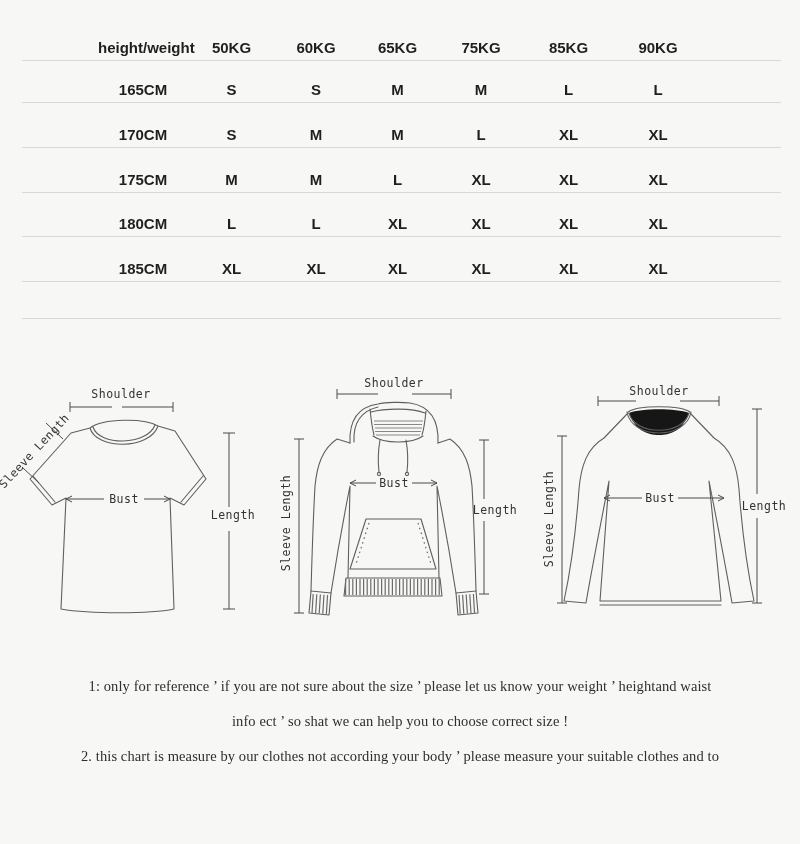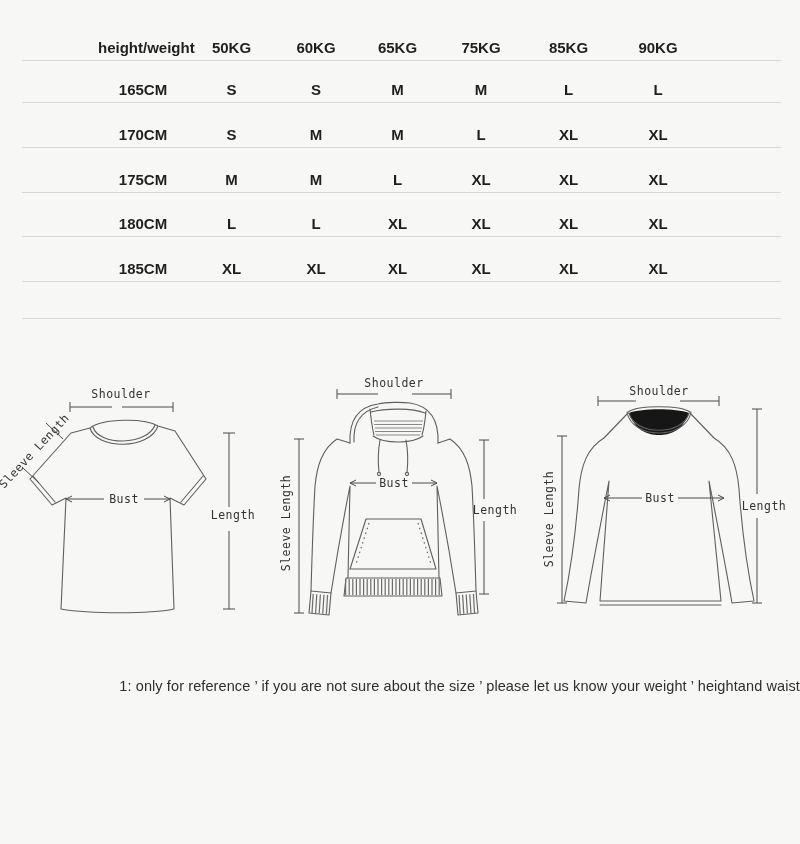--- a/index.html
+++ b/index.html
@@ -40,21 +40,21 @@
   .hatch{fill:none;stroke:#7a7a7a;stroke-width:0.9;}
   .rib{stroke:#6b6b6b;stroke-dasharray:1.2 2.4;}
   .dots{fill:none;stroke:#6b6b6b;stroke-width:1.2;stroke-dasharray:1.6 3.4;}
   svg text{
     font-family:"DejaVu Sans Mono",monospace;
     font-size:11.5px;
     fill:#333;
     letter-spacing:0.5px;
   }
   
-  .notes{margin-top:26px;text-align:right;font-size:14.5px;line-height:35px;color:#2e2e2e;letter-spacing:0.1px;}
+  .notes{margin-top:26px;text-align:center;font-size:14.5px;line-height:35px;color:#2e2e2e;letter-spacing:0.1px;font-family:Liberation Serif, serif;}
   .notes p{margin:0;}
 </style>
 </head>
 <body>
 
 <div>
 
   <section class="size-table">
     <div class="t-row t-head">
       <div>height/weight</div>
@@ -226,15 +226,17 @@
 
       <g class="dim">
         <path d="M225,58 V143 M225,167 V252 M220,58 H230 M220,252 H230"></path>
       </g>
       <text x="232" y="159" text-anchor="middle">Length</text>
     </svg>
   </section>
 
   <section class="notes">
     <p>1:  only for reference ’  if you are not sure about the size ’  please let us know your weight ’  heightand waist</p>
+    <p>info ect ’  so shat we can help you to choose correct size  !</p>
+    <p>2. this chart is measure by our clothes not according your body ’  please measure your suitable clothes and to</p>
   </section>
 
 </div>
 
 </body></html>

